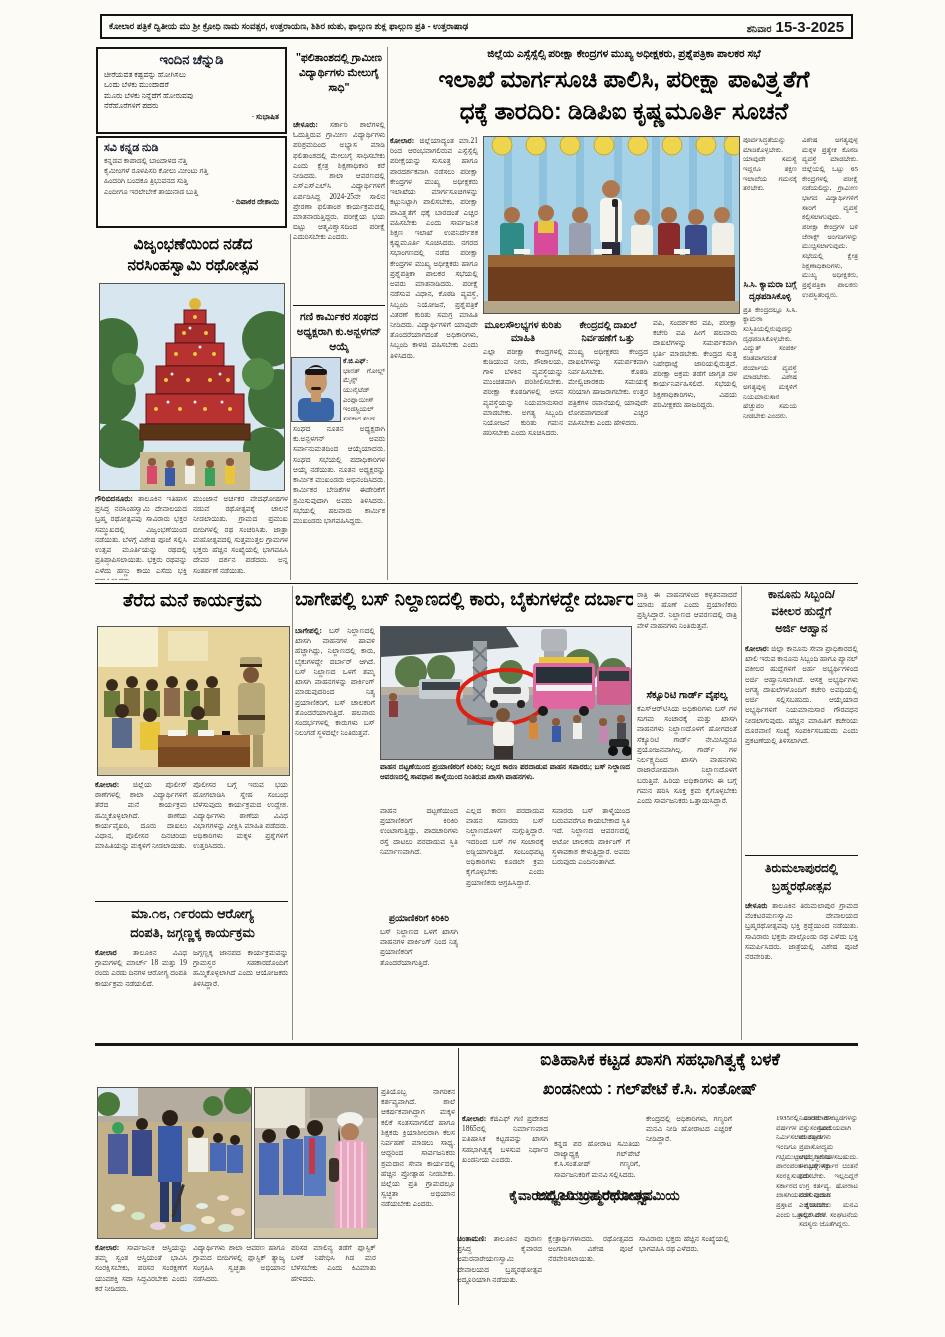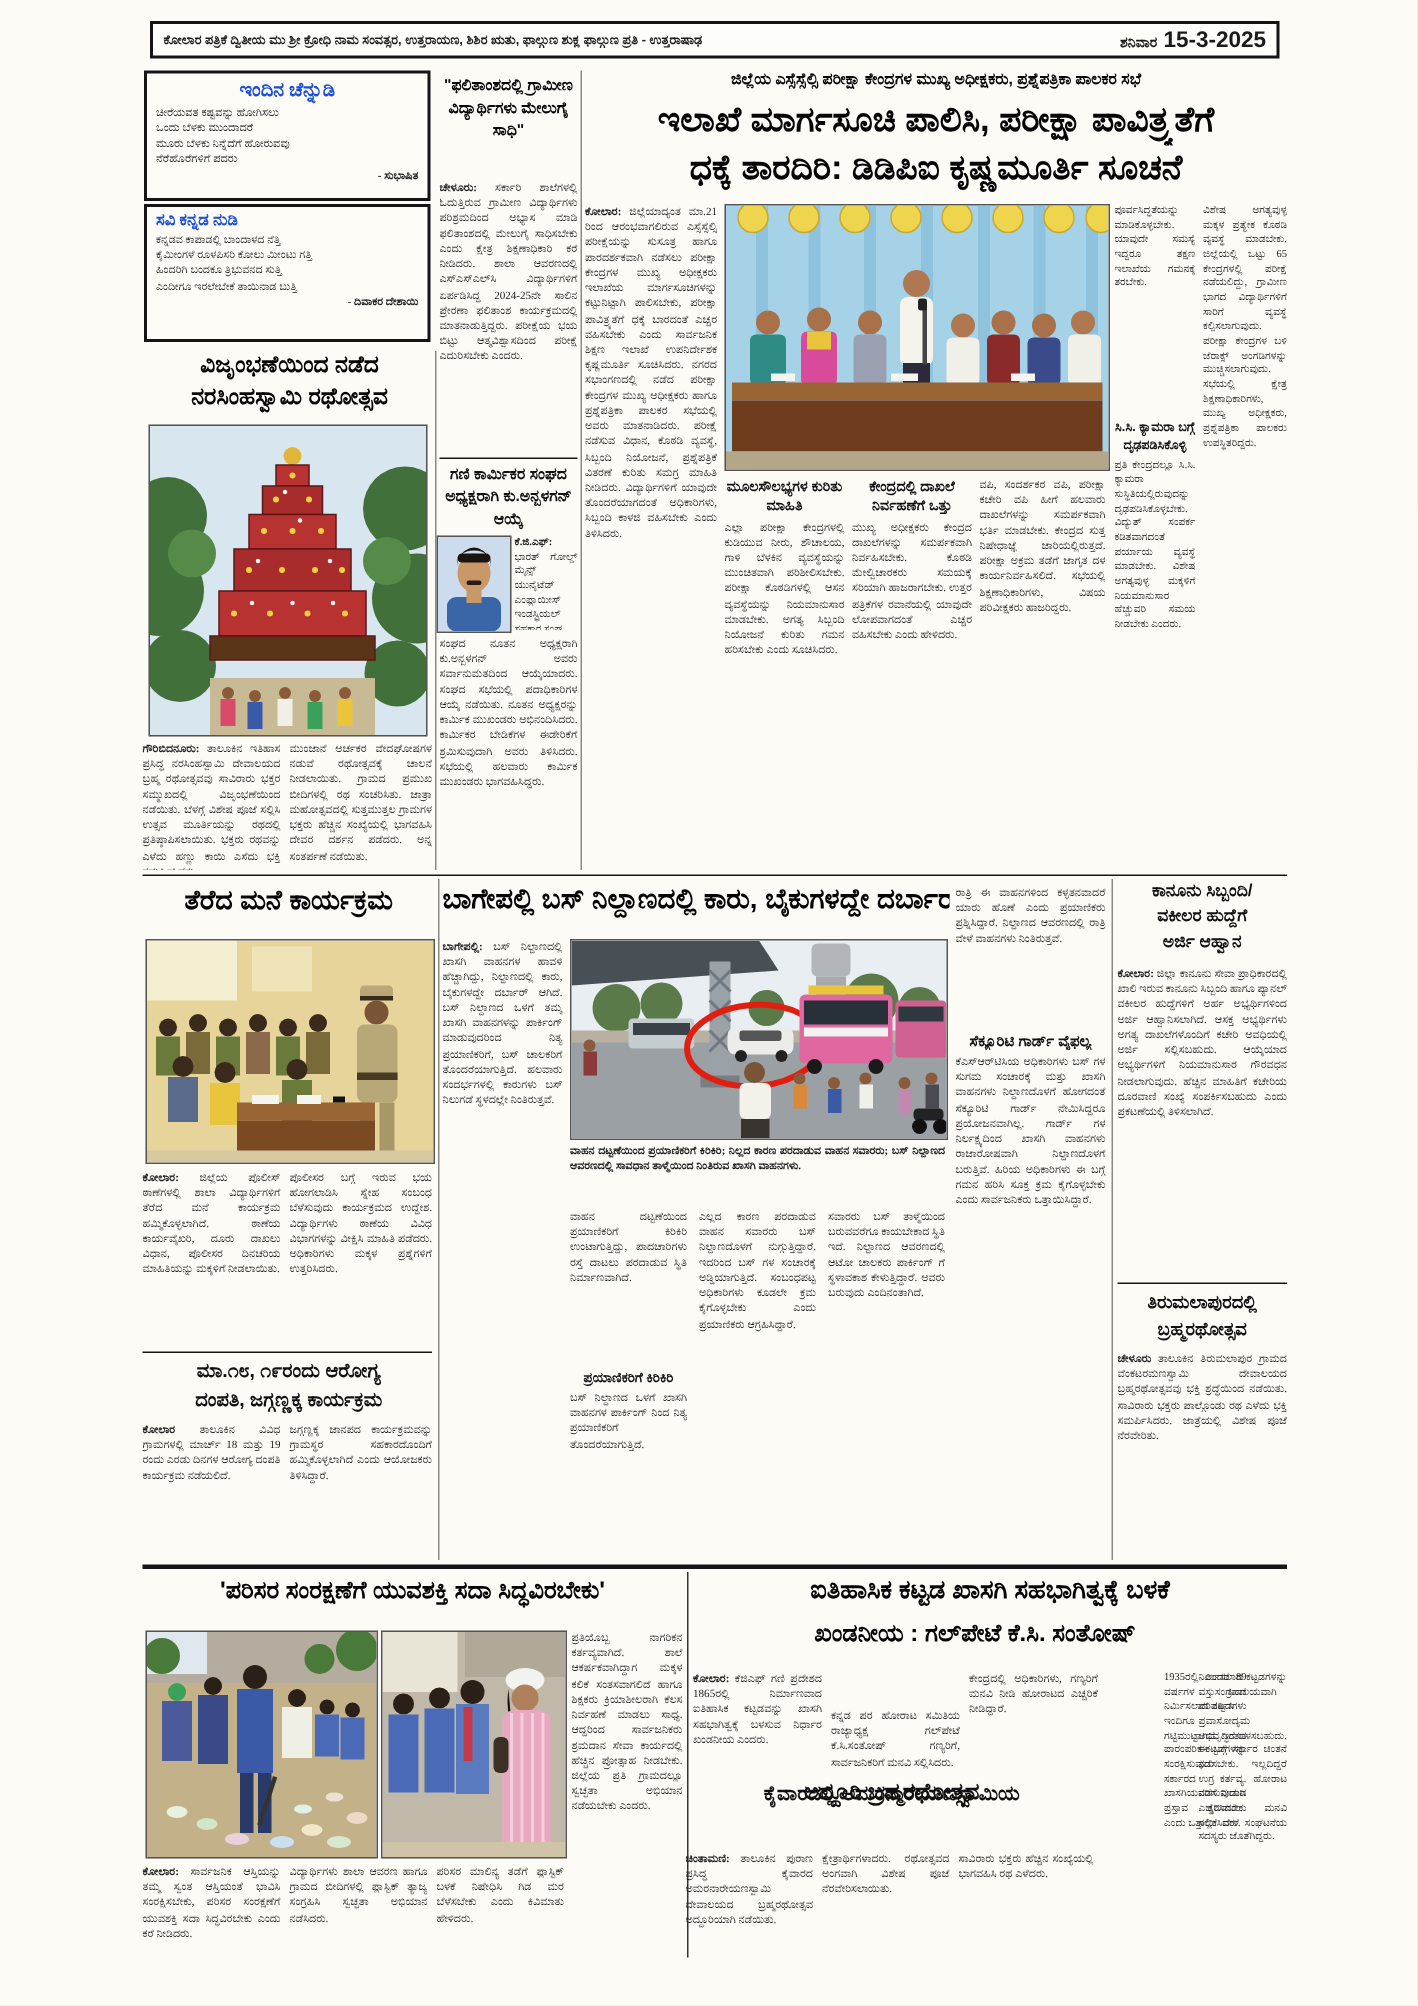--- a/index.html
+++ b/index.html
@@ -3,21 +3,21 @@
 <meta charset="utf-8">
 <style>
   html,body{margin:0;padding:0;background:#e8e6df;}
   #page{position:relative;width:945px;height:1337px;background:#fcfbf6;overflow:hidden;
         font-family:"Liberation Serif",serif;color:#1b1b1b;}
   .abs{position:absolute;}
   .bt{font-size:7.4px;line-height:1.38;text-align:justify;overflow:hidden;color:#222;}
   .bt b{font-weight:bold;}
   .hl{font-family:"Liberation Sans",sans-serif;font-weight:bold;color:#050505;text-align:center;overflow:hidden;}
   .sub{font-family:"Liberation Sans",sans-serif;font-weight:bold;text-align:center;color:#111;overflow:hidden;}
-  .red{color:#1d4ed8;}
+  .red{color:#0f172a;}
   .box{border:2px solid #151515;background:#fdfcf7;box-sizing:border-box;padding:3px 6px;}
   .hr{background:#161616;}
   .vr{background:#8a8a84;width:1px;}
   .ph{border:1px solid #555;background:#ddd;overflow:hidden;}
   .cap{font-size:7.3px;font-weight:bold;line-height:1.35;text-align:justify;overflow:hidden;}
   svg{display:block;}
 </style>
 </head>
 <body>
 
@@ -404,21 +404,20 @@
   <div class="abs sub" style="left:745px;top:861px;width:113px;height:18px;font-size:12px;">ತಿರುಮಲಾಪುರದಲ್ಲಿ</div>
   <div class="abs sub" style="left:745px;top:879px;width:113px;height:18px;font-size:12px;">ಬ್ರಹ್ಮರಥೋತ್ಸವ</div>
   <div class="abs bt" style="left:745px;top:901px;width:113px;height:138px;">
     <b>ಚೇಳೂರು</b>
     <span>ತಾಲೂಕಿನ ತಿರುಮಲಾಪುರ ಗ್ರಾಮದ ವೆಂಕಟರಮಣಸ್ವಾಮಿ ದೇವಾಲಯದ ಬ್ರಹ್ಮರಥೋತ್ಸವವು ಭಕ್ತಿ ಶ್ರದ್ಧೆಯಿಂದ ನಡೆಯಿತು. ಸಾವಿರಾರು ಭಕ್ತರು ಪಾಲ್ಗೊಂಡು ರಥ ಎಳೆದು ಭಕ್ತಿ ಸಮರ್ಪಿಸಿದರು. ಜಾತ್ರೆಯಲ್ಲಿ ವಿಶೇಷ ಪೂಜೆ ನೆರವೇರಿತು.</span>
   </div>
 
   <div class="abs hr" style="left:95px;top:1043px;width:763px;height:3px;"></div>
   <div class="abs vr" style="left:458px;top:1048px;height:257px;background:#333;"></div>
 
-  <div class="abs hl" style="left:95px;top:1051px;width:360px;height:30px;font-size:16px;">'ಪರಿಸರ ಸಂರಕ್ಷಣೆಗೆ ಯುವಶಕ್ತಿ ಸದಾ ಸಿದ್ಧವಿರಬೇಕು'</div>
   <div class="abs ph" style="left:97px;top:1087px;width:153px;height:150px;">
     <svg width="153" height="150" viewBox="0 0 153 150">
       <rect width="153" height="150" fill="#c3b289"></rect>
       <rect x="0" y="0" width="153" height="34" fill="#b4ac9e"></rect>
       <rect x="0" y="0" width="40" height="28" fill="#dfe8ee"></rect>
       <g fill="#4a7a3a">
           <circle cx="10" cy="16" r="12"></circle>
           <circle cx="140" cy="12" r="14"></circle>
           <circle cx="115" cy="18" r="10"></circle>
         </g>

